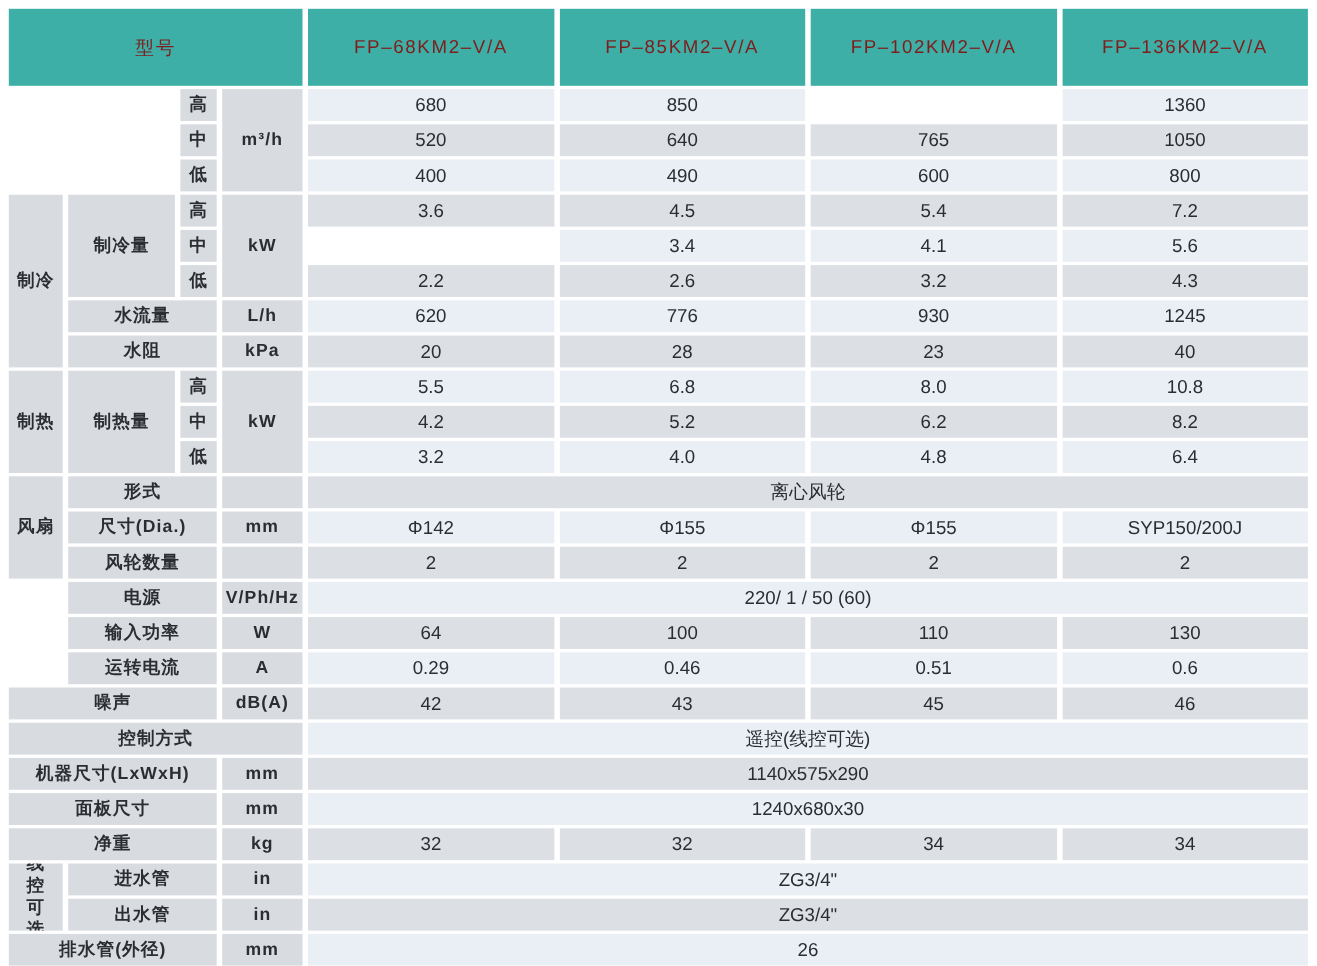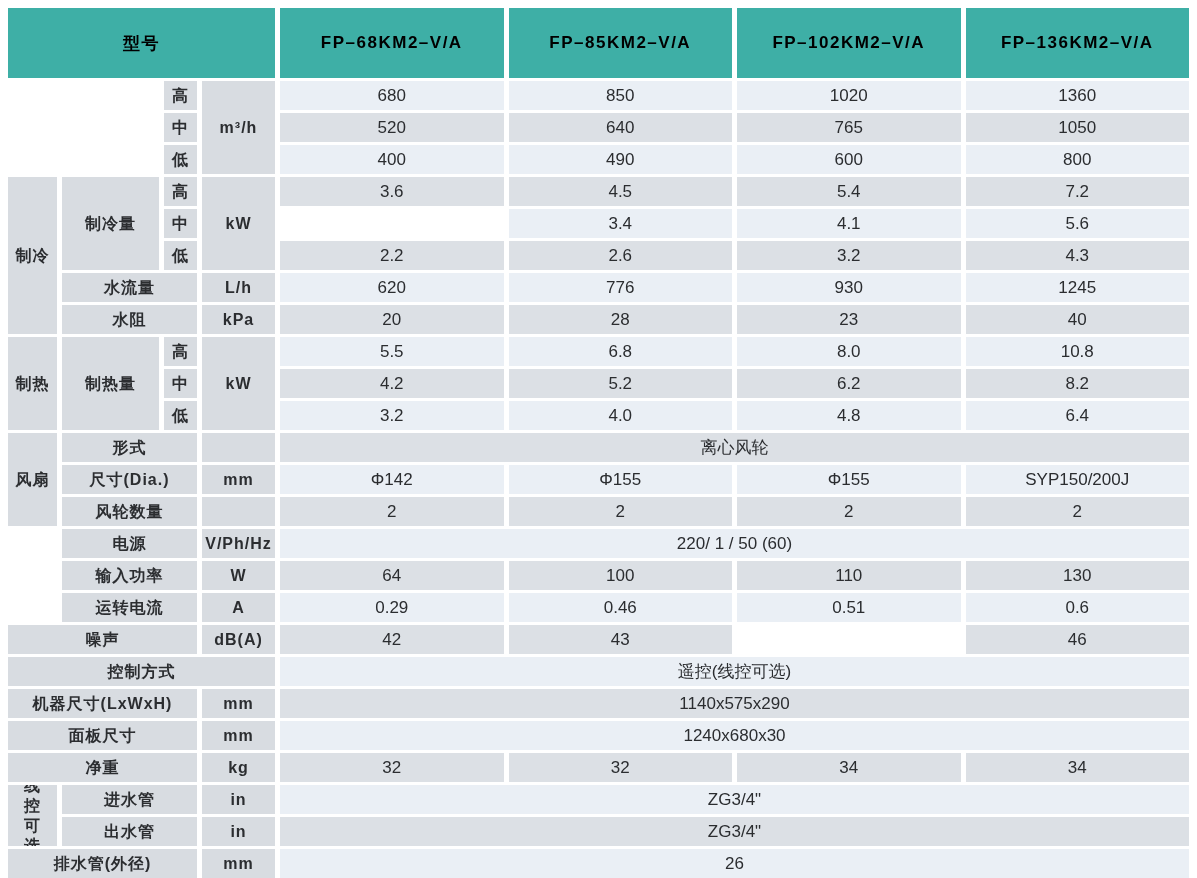--- a/index.html
+++ b/index.html
@@ -7,42 +7,41 @@
   .spec-table{
     width:1181px;
     margin:8px 0 0 8px;
     display:grid;
     grid-template-columns:49px 97px 33px 73px 1fr 1fr 1fr 1fr;
     grid-template-rows:70px repeat(25,29px);
     gap:3px 5px;
     background:#ffffff;
   }
   .c{display:flex;align-items:center;justify-content:center;text-align:center;overflow:hidden;}
-  .h{background:#3eafa6;color:#000000;font-size:17px;font-weight:bold;letter-spacing:1.5px;}
+  .h{background:#3eafa6;color:#7f1d1d;font-size:17px;font-weight:normal;letter-spacing:1.5px;}
   .lab{background:#d8dce1;font-size:16px;font-weight:bold;letter-spacing:1px;line-height:1.25;padding:0 2px;}
   .v2{padding:0 9px;}
   .dl{background:#eaeff5;font-size:17px;}
   .dd{background:#dce0e5;font-size:17px;}
 </style>
 </head>
 <body>
 
 <div class="spec-table">
 
   <div class="c h" style="grid-area:1/1/2/5">型号</div>
   <div class="c h" style="grid-area:1/5/2/6">FP–68KM2–V/A</div>
   <div class="c h" style="grid-area:1/6/2/7">FP–85KM2–V/A</div>
   <div class="c h" style="grid-area:1/7/2/8">FP–102KM2–V/A</div>
   <div class="c h" style="grid-area:1/8/2/9">FP–136KM2–V/A</div>
 
   <div class="c lab" style="grid-area:2/3/3/4">高</div>
   <div class="c lab" style="grid-area:2/4/5/5">m³/h</div>
   <div class="c dl" style="grid-area:2/5/3/6">680</div>
   <div class="c dl" style="grid-area:2/6/3/7">850</div>
-  <div class="c dl" style="grid-area:2/7/3/8">1020</div>
   <div class="c dl" style="grid-area:2/8/3/9">1360</div>
   <div class="c lab" style="grid-area:3/3/4/4">中</div>
   <div class="c dd" style="grid-area:3/5/4/6">520</div>
   <div class="c dd" style="grid-area:3/6/4/7">640</div>
   <div class="c dd" style="grid-area:3/7/4/8">765</div>
   <div class="c dd" style="grid-area:3/8/4/9">1050</div>
   <div class="c lab" style="grid-area:4/3/5/4">低</div>
   <div class="c dl" style="grid-area:4/5/5/6">400</div>
   <div class="c dl" style="grid-area:4/6/5/7">490</div>
   <div class="c dl" style="grid-area:4/7/5/8">600</div>
@@ -127,20 +126,21 @@
   <div class="c lab" style="grid-area:18/4/19/5">A</div>
   <div class="c dl" style="grid-area:18/5/19/6">0.29</div>
   <div class="c dl" style="grid-area:18/6/19/7">0.46</div>
   <div class="c dl" style="grid-area:18/7/19/8">0.51</div>
   <div class="c dl" style="grid-area:18/8/19/9">0.6</div>
 
   <div class="c lab" style="grid-area:19/1/20/4">噪声</div>
   <div class="c lab" style="grid-area:19/4/20/5">dB(A)</div>
   <div class="c dd" style="grid-area:19/5/20/6">42</div>
   <div class="c dd" style="grid-area:19/6/20/7">43</div>
+  <div class="c dd" style="grid-area:19/7/20/8">45</div>
   <div class="c dd" style="grid-area:19/8/20/9">46</div>
 
   <div class="c lab" style="grid-area:20/1/21/5">控制方式</div>
   <div class="c dl" style="grid-area:20/5/21/9">遥控(线控可选)</div>
 
   <div class="c lab" style="grid-area:21/1/22/4">机器尺寸(LxWxH)</div>
   <div class="c lab" style="grid-area:21/4/22/5">mm</div>
   <div class="c dd" style="grid-area:21/5/22/9">1140x575x290</div>
 
   <div class="c lab" style="grid-area:22/1/23/4">面板尺寸</div>

